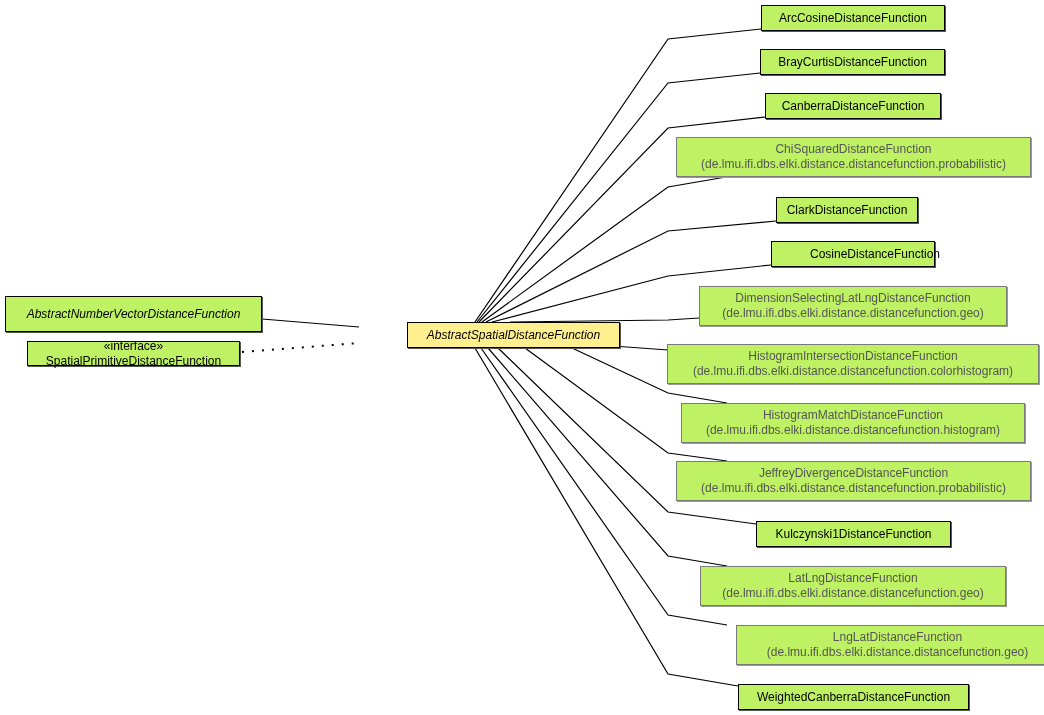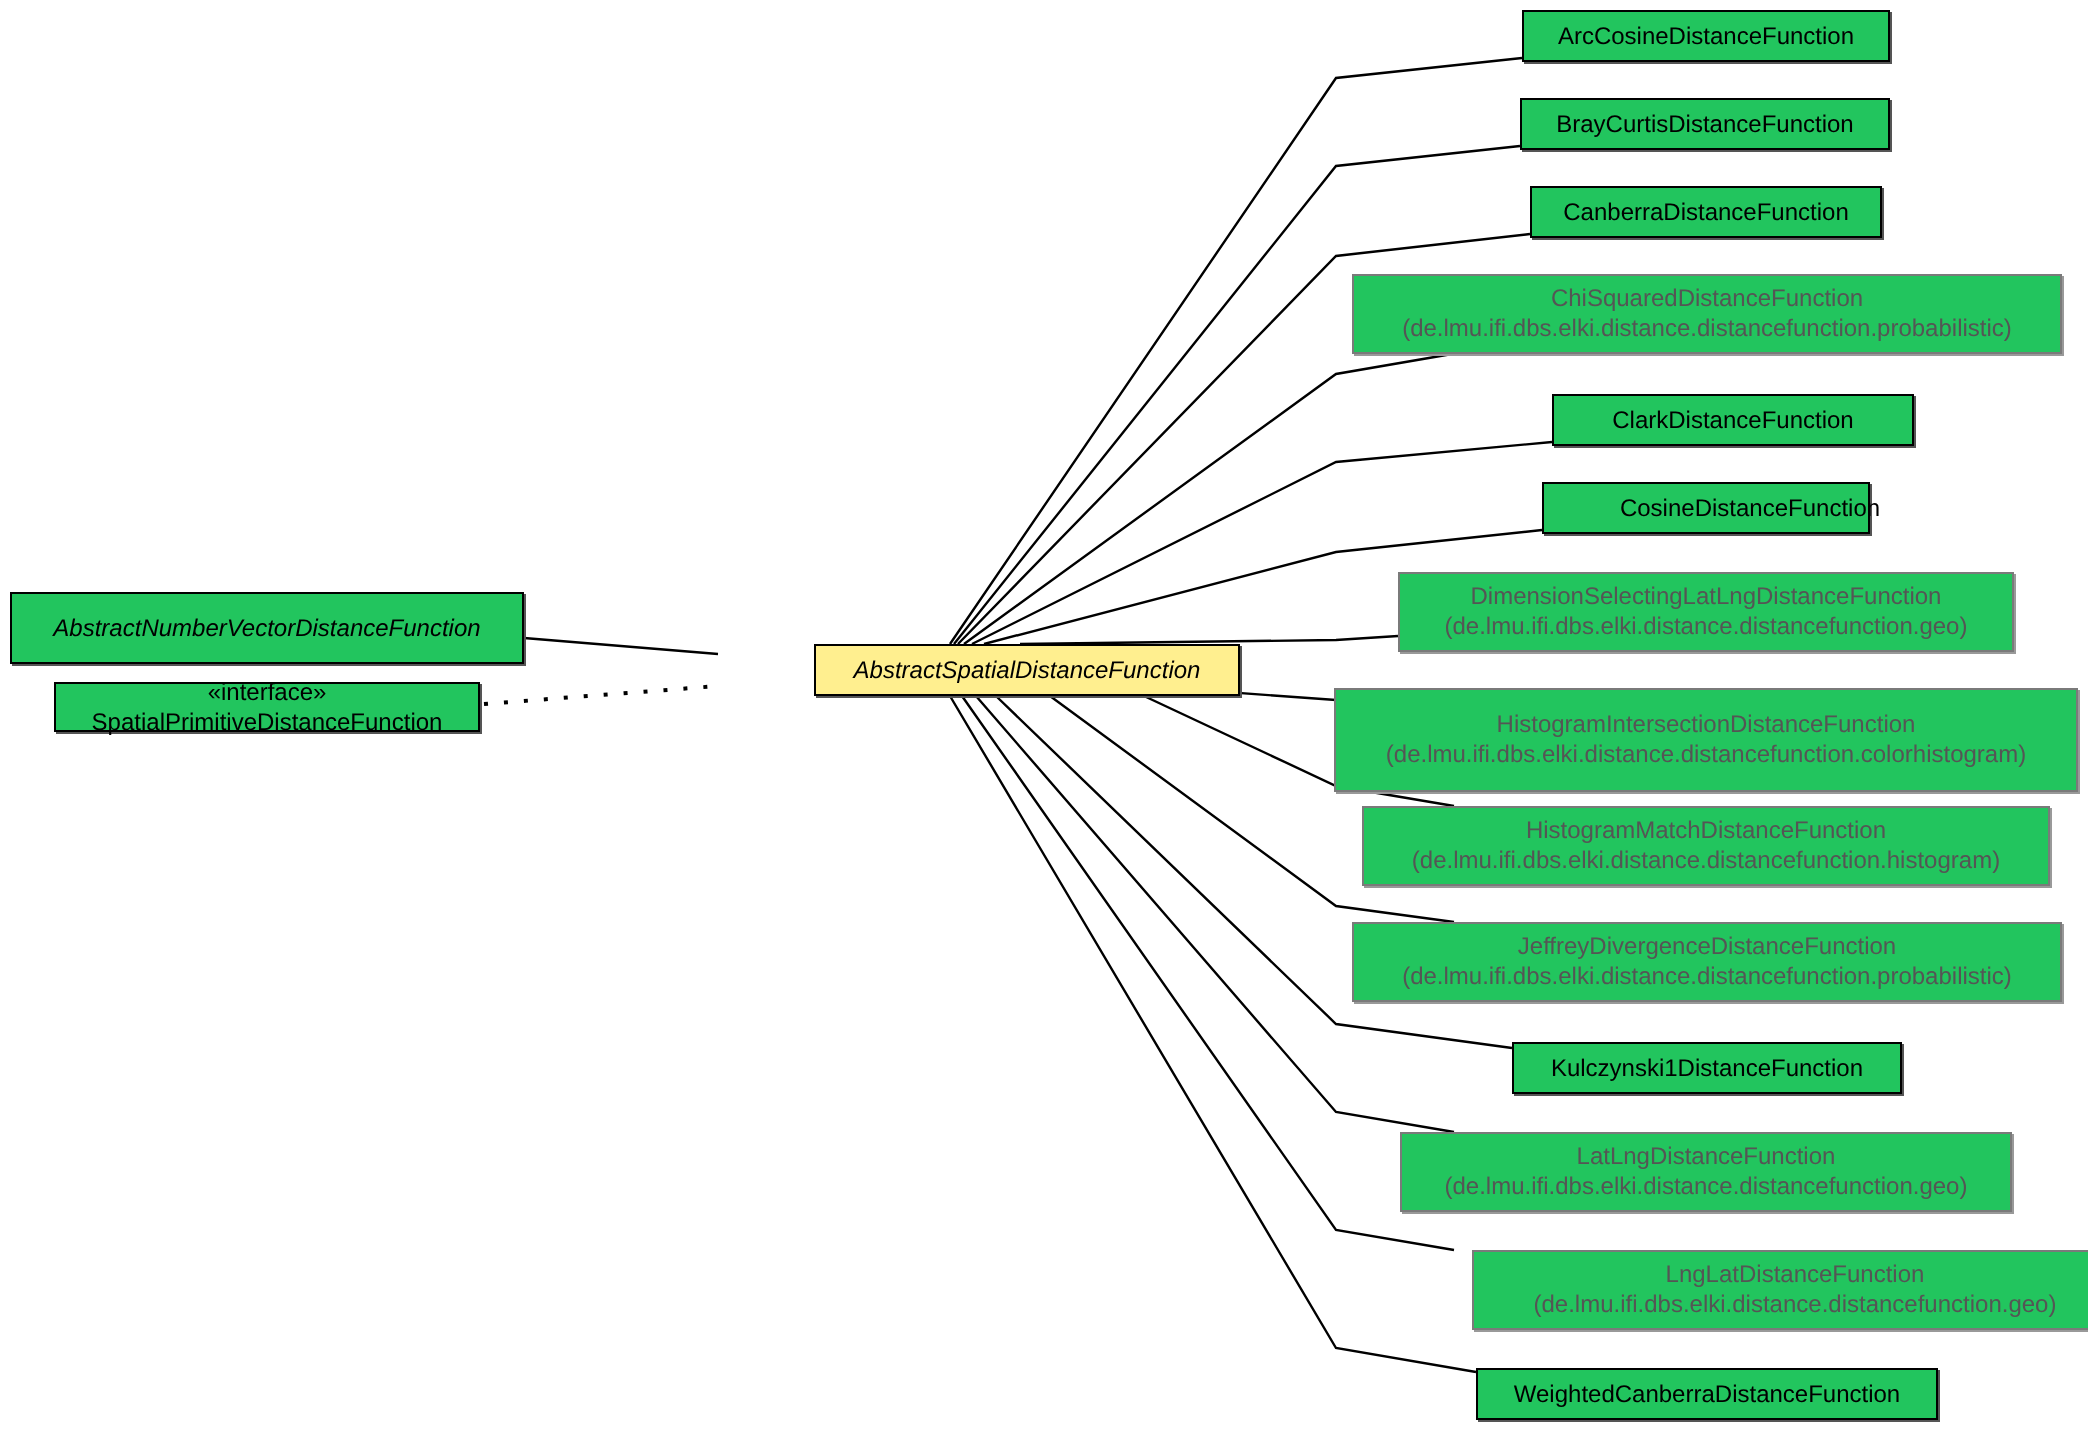--- a/index.html
+++ b/index.html
@@ -1,19 +1,19 @@
 <!DOCTYPE html>
 <html><head>
   <meta charset="utf-8">
   <style>
     html, body { margin: 0; padding: 0; background: #ffffff; }
     body { width: 1044px; height: 715px; position: relative; overflow: hidden;
            font-family: "Liberation Sans", "DejaVu Sans", sans-serif; }
     #edges { position: absolute; left: 0; top: 0; width: 1044px; height: 715px; }
-    .node { position: absolute; box-sizing: border-box; background: #22c55e;
+    .node { position: absolute; box-sizing: border-box; background: #bef264;
             border: 1px solid #000000; box-shadow: 1px 1px 0 #555555;
             display: flex; flex-direction: column; align-items: center; justify-content: center;
             text-align: center; font-size: 12px; line-height: 15px; color: #000000; white-space: nowrap; }
     .node.abstract .name { font-style: italic; }
     .node.external { border-color: #7a7a7a; color: #555555; box-shadow: 1px 1px 0 #999999; }
     .node.focus { background: #ffef8f; font-style: italic; }
     .node.focus .name { font-style: italic; }
     .pkg { color: #555555; }
   </style>
 </head>
@@ -57,31 +57,31 @@
 <div class="node" id="c1" style="left:760px; top:49px; width:185px; height:26px;">
   <span class="name">BrayCurtisDistanceFunction</span>
 </div>
 <div class="node" id="c2" style="left:765px; top:93px; width:176px; height:26px;">
   <span class="name">CanberraDistanceFunction</span>
 </div>
 <div class="node external" id="c3" style="left:676px; top:137px; width:355px; height:40px;">
   <span class="name">ChiSquaredDistanceFunction</span>
   <span class="pkg">(de.lmu.ifi.dbs.elki.distance.distancefunction.probabilistic)</span>
 </div>
-<div class="node" id="c4" style="left:776px; top:197px; width:181px; height:26px;text-align:right;">
+<div class="node" id="c4" style="left:776px; top:197px; width:142px; height:26px;text-align:right;">
   <span class="name">ClarkDistanceFunction</span>
 </div>
 <div class="node" id="c5" style="left:771px; top:241px; width:164px; height:26px;padding-left:44px;">
   <span class="name">CosineDistanceFunction</span>
 </div>
 <div class="node external" id="c6" style="left:699px; top:286px; width:308px; height:40px;">
   <span class="name">DimensionSelectingLatLngDistanceFunction</span>
   <span class="pkg">(de.lmu.ifi.dbs.elki.distance.distancefunction.geo)</span>
 </div>
-<div class="node external" id="c7" style="left:667px; top:344px; width:372px; height:52px;">
+<div class="node external" id="c7" style="left:667px; top:344px; width:372px; height:40px;">
   <span class="name">HistogramIntersectionDistanceFunction</span>
   <span class="pkg">(de.lmu.ifi.dbs.elki.distance.distancefunction.colorhistogram)</span>
 </div>
 <div class="node external" id="c8" style="left:681px; top:403px; width:344px; height:40px;">
   <span class="name">HistogramMatchDistanceFunction</span>
   <span class="pkg">(de.lmu.ifi.dbs.elki.distance.distancefunction.histogram)</span>
 </div>
 <div class="node external" id="c9" style="left:676px; top:461px; width:355px; height:40px;">
   <span class="name">JeffreyDivergenceDistanceFunction</span>
   <span class="pkg">(de.lmu.ifi.dbs.elki.distance.distancefunction.probabilistic)</span>

